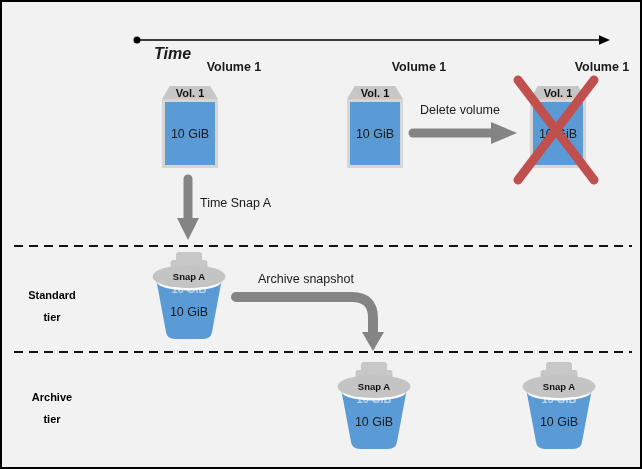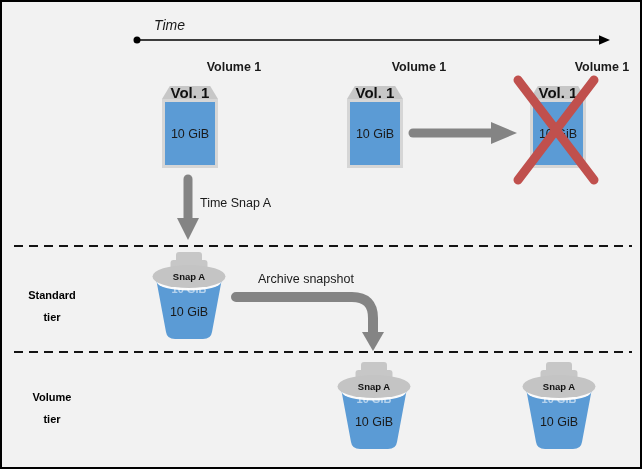--- a/index.html
+++ b/index.html
@@ -6,30 +6,30 @@
     --background:#F2F2F2; --frame-border:#000000; --volume-blue:#5B9BD5;
     --icon-gray:#C7C7C7; --border-light:#D6D6D6; --arrow-gray:#848484;
     --delete-red:#C0504D; --text-dark:#1A1A1A;
   }
   *{margin:0;padding:0;box-sizing:border-box;}
   body{font-family:"Liberation Sans",sans-serif;background:#fff;}
   .frame{position:relative;width:642px;height:469px;background:var(--background);
     border:2px solid var(--frame-border);overflow:hidden;}
   .abs{position:absolute;}
   .lbl{color:var(--text-dark);white-space:nowrap;}
-  .time-label{font-size:14px;font-weight:normal;font-style:italic;}
+  .time-label{font-size:16px;font-weight:bold;font-style:italic;margin-top:28px;}
   .action-label{font-size:12.5px;}
   .tier-label{width:84px;text-align:center;font-size:11px;font-weight:bold;line-height:22px;}
   
   .volume{width:56px;height:110px;}
   .vol-name{position:absolute;top:0;left:50%;transform:translateX(-50%);
     font-size:12.5px;font-weight:bold;white-space:nowrap;color:var(--text-dark);margin-left:44px;}
   .vol-tab{position:absolute;top:26px;left:0;width:56px;height:13px;background:var(--icon-gray);
     clip-path:polygon(14% 0,86% 0,100% 100%,0 100%);display:flex;align-items:center;justify-content:center;
-    font-size:15px;font-weight:bold;color:#111;}
+    font-size:11px;font-weight:bold;color:#111;}
   .vol-body{position:absolute;top:39px;left:0;width:56px;height:69px;background:var(--volume-blue);
     border:3px solid var(--border-light);display:flex;align-items:center;justify-content:center;
     font-size:12.5px;color:var(--text-dark);}
   
   .dash{height:2px;left:12px;width:618px;
     background:repeating-linear-gradient(to right,#141414 0 9px,transparent 9px 15px);}
   
   .bkt-body{fill:var(--volume-blue);}
   .bkt-rim{fill:#FBFBFB;}
   .bkt-knob{fill:var(--icon-gray);}
@@ -58,20 +58,21 @@
     <div class="vol-tab">Vol. 1</div>
     <div class="vol-body">10 GiB</div>
   </div>
 
   <div class="abs volume" style="left:345px;top:58px">
     <div class="vol-name">Volume 1</div>
     <div class="vol-tab">Vol. 1</div>
     <div class="vol-body">10 GiB</div>
   </div>
 
+  <div class="abs lbl action-label" style="left:408px;top:101px;width:100px;text-align:center">Delete volume</div>
   <svg class="abs" style="left:405px;top:118px" width="115" height="26" viewBox="0 0 115 26">
     <line x1="6" y1="13" x2="85" y2="13" class="arrow-stroke" stroke-width="9" stroke-linecap="round"></line>
     <polygon points="84,2 110,13 84,24" class="arrow-fill"></polygon>
   </svg>
 
   <div class="abs volume" style="left:528px;top:58px">
     <div class="vol-name">Volume 1</div>
     <div class="vol-tab">Vol. 1</div>
     <div class="vol-body">10 GiB</div>
   </div>
@@ -107,21 +108,21 @@
     </svg>
   </div>
 
   <div class="abs lbl action-label" style="left:256px;top:270px">Archive snapshot</div>
   <svg class="abs" style="left:228px;top:286px" width="162" height="66" viewBox="0 0 162 66">
     <path d="M6,9 L122,9 Q143,9 143,30 L143,45" class="arrow-stroke" stroke-width="10" stroke-linecap="round"></path>
     <polygon points="132,44 154,44 143,63" class="arrow-fill"></polygon>
   </svg>
 
   <div class="abs tier-label" style="left:8px;top:384px">
-    <div>Volume</div>
+    <div>Archive</div>
     <div>tier</div>
   </div>
 
   <div class="abs" style="left:335px;top:359px">
     <svg width="74" height="92" viewBox="0 0 74 92">
       <path class="bkt-body" d="M4.5,30 L14,81 Q15,88 23,88 L51,88 Q59,88 60,81 L69.5,30 Z"></path>
       <ellipse class="bkt-rim" cx="37" cy="31" rx="32" ry="8.5"></ellipse>
       <text class="bkt-watermark" x="37" y="42">10 GiB</text>
       <rect class="bkt-knob" x="24" y="1" width="26" height="11" rx="3"></rect>
       <rect class="bkt-knob" x="18.5" y="9" width="37" height="12" rx="3"></rect>

